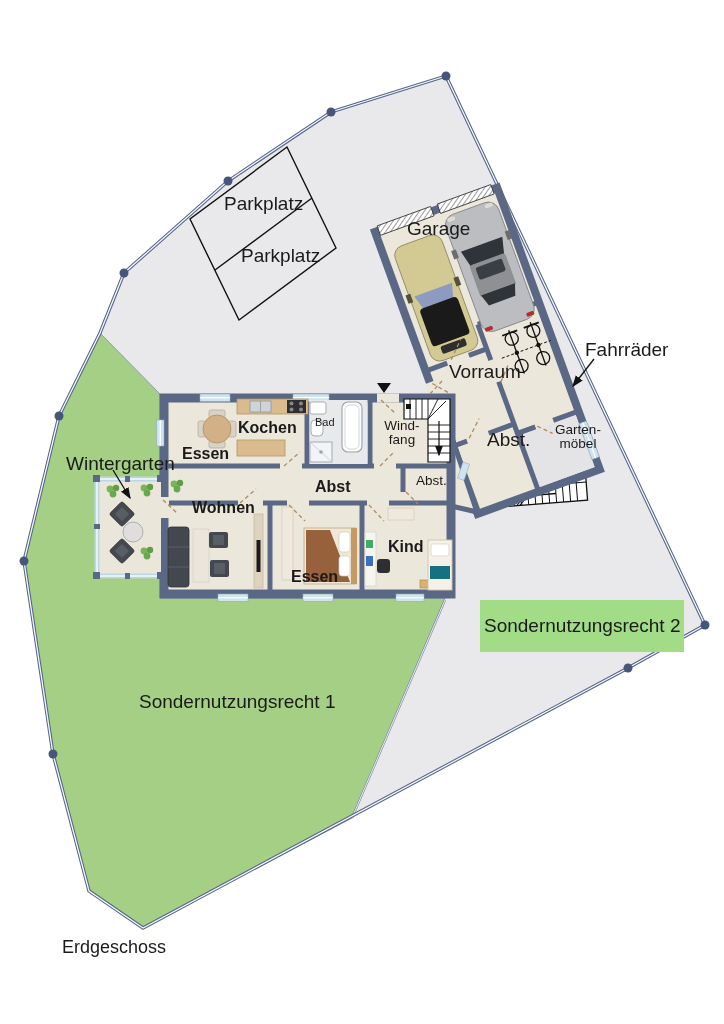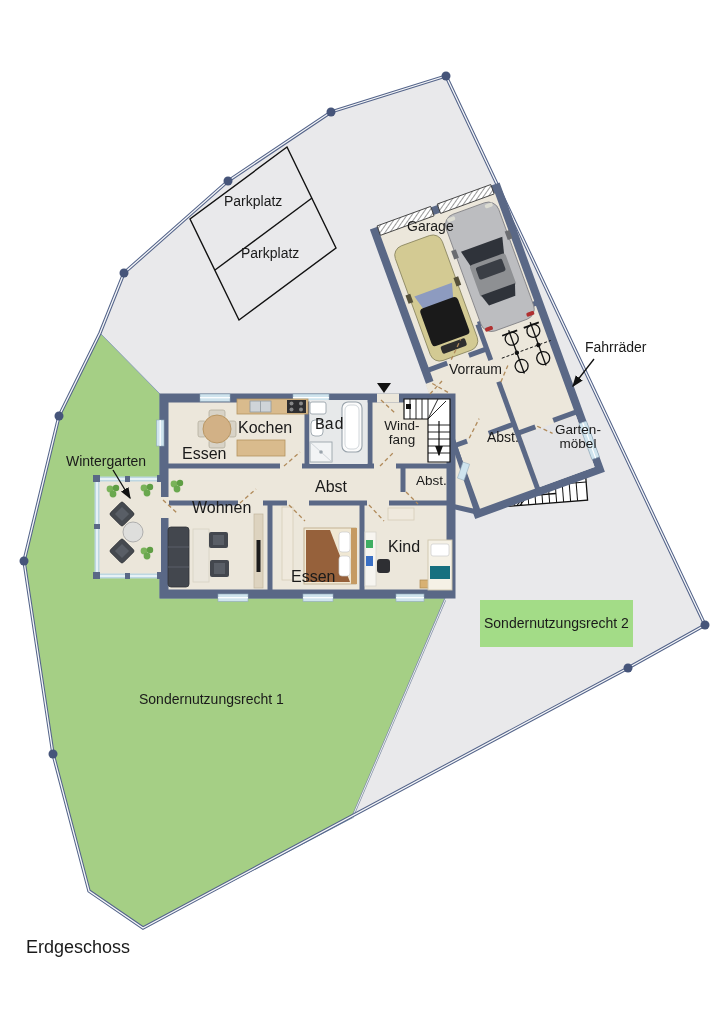--- a/index.html
+++ b/index.html
@@ -1,24 +1,24 @@
 <!DOCTYPE html>
 <html style="--wall: #5a6886; --floor: #ece7db; --lawn: #a5cf85; --paving: #e9e9eb; --boundary: #54648a; --glass: #cfe4ee; --wood: #d9bb8d; --highlight: #a3dc87; --text: #1a1a1a;"><head>
 <meta charset="utf-8">
 <style>
   html,body{margin:0;padding:0;background:#fff;}
   #stage{position:relative;width:724px;height:1024px;background:#ffffff;overflow:hidden;
          font-family:"Liberation Sans",sans-serif;color:#1a1a1a;}
   #plan{position:absolute;left:0;top:0;}
-  .lbl{position:absolute;font-size:14px;line-height:1.05;white-space:nowrap;color:#1a1a1a;}
+  .lbl{position:absolute;font-size:19px;line-height:1.05;white-space:nowrap;color:#1a1a1a;}
   .lbl.center{text-align:center;white-space:normal;}
-  .sm{font-size:16px;font-family:Liberation Mono, monospace;}
+  .sm{font-size:11px;}
   .md{font-size:13.5px;}
-  .lg{font-size:16px;}
-  .title{font-size:18px;}
+  .lg{font-size:16px;font-weight:bold;}
+  .title{font-size:18px;margin-left:36px;}
   .hl{background:var(--highlight,#a3dc87);padding:16px 4px;}
 </style>
 </head>
 <body>
 
 <div id="stage">
 
 <svg id="plan" width="724" height="1024" viewBox="0 0 724 1024">
   <defs>
     <pattern id="hatch" width="4" height="4" patternUnits="userSpaceOnUse" patternTransform="rotate(55)">

